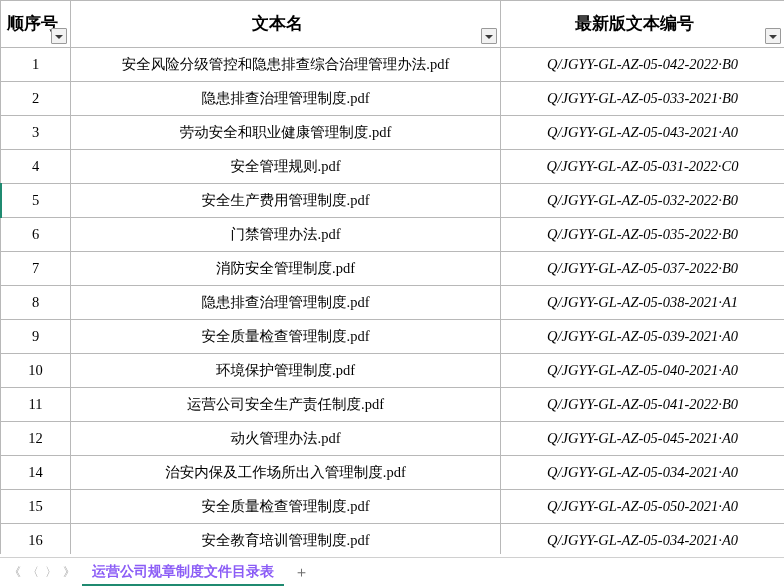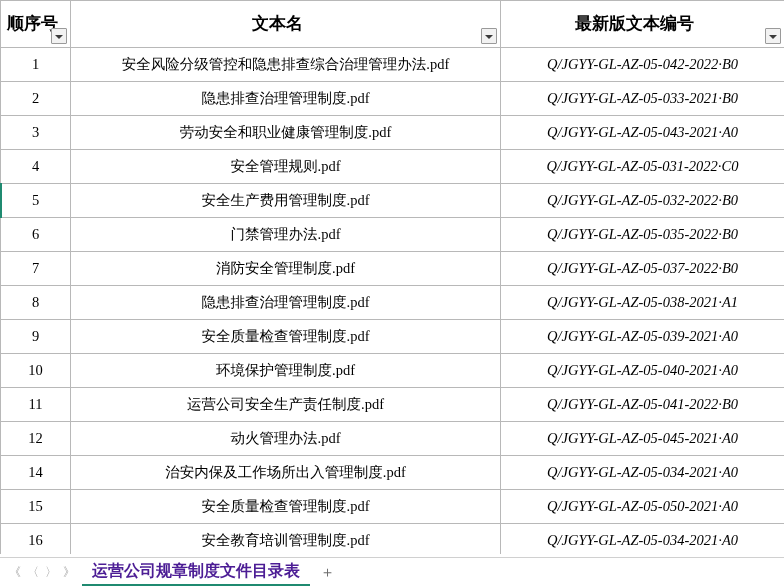--- a/index.html
+++ b/index.html
@@ -127,27 +127,27 @@
   }
   .nav-arrows span {
     display: inline-block;
     width: 18px;
     text-align: center;
     font-size: 12px;
     line-height: 28px;
     user-select: none;
   }
   .sheet-tab {
-    color: #4c1d95;
+    color: #8b5cf6;
     font-weight: bold;
     padding: 0 10px;
     line-height: 26px;
     border-bottom: 2px solid #1f8a70;
     font-family: "Liberation Sans", sans-serif;
-    font-size: 16px;
+    font-size: 14px;
   }
   .add-sheet {
     color: #6d6d6d;
     padding: 0 10px;
     font-size: 15px;
     line-height: 28px;
   }
   .rows-wrap {
     position: absolute;
     left: 0;

